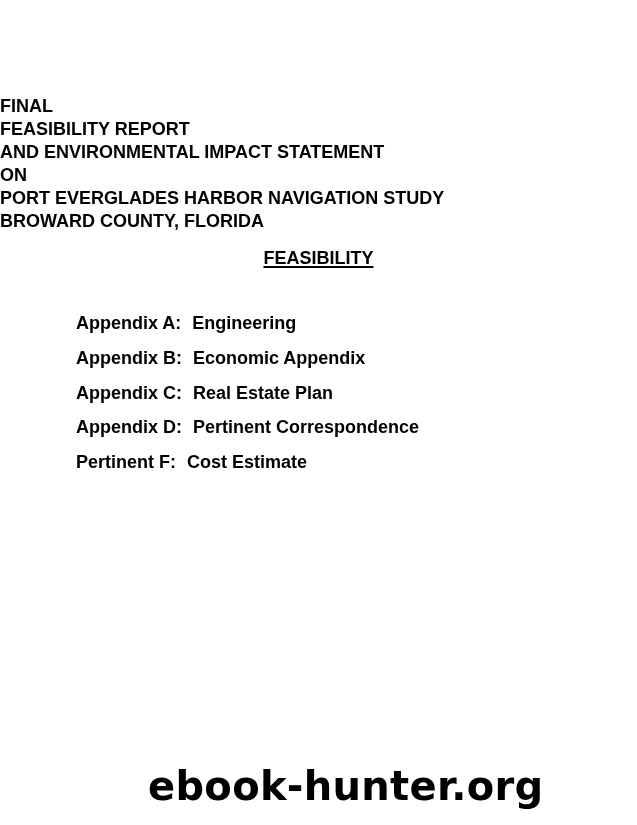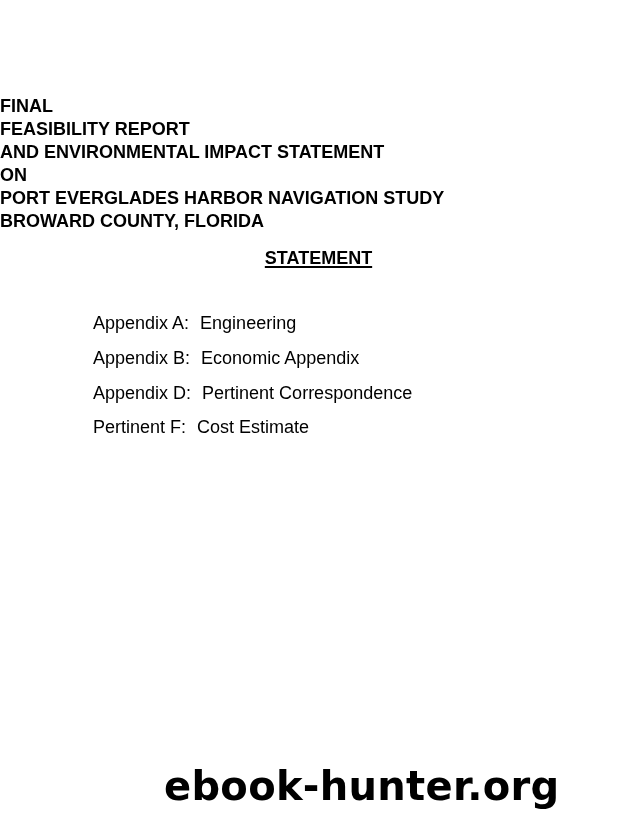--- a/index.html
+++ b/index.html
@@ -45,34 +45,33 @@
     }
     .appendix-list {
       position: absolute;
       left: 76px;
       top: 312px;
       margin: 0;
       padding: 0;
       list-style: none;
     }
     .appendix-item {
-      font-weight: normal;
+      font-weight: bold;
       font-size: 18px;
       line-height: 22px;
       height: 34.8px;
       white-space: pre;
-      margin-left: 17px;
     }
     .appendix-item .sep {
       display: inline-block;
       width: 6px;
     }
     .watermark {
       position: absolute;
-      left: 164px;
+      left: 148px;
       top: 762px;
       font-family: "DejaVu Sans", sans-serif;
       font-weight: bold;
       font-size: 40px;
       line-height: 48px;
       color: #000000;
       white-space: nowrap;
       letter-spacing: 0.3px;
     }
   </style>
@@ -82,23 +81,24 @@
 <div class="title-block">
   <span class="title-line">FINAL</span>
   <span class="title-line">FEASIBILITY REPORT</span>
   <span class="title-line">AND ENVIRONMENTAL IMPACT STATEMENT</span>
   <span class="title-line">ON</span>
   <span class="title-line">PORT EVERGLADES HARBOR NAVIGATION STUDY</span>
   <span class="title-line">BROWARD COUNTY, FLORIDA</span>
 </div>
 
 <div class="appendices-heading">
-  <span>STATEMENT</span>
+  <span>FEASIBILITY</span>
 </div>
 
 <ul class="appendix-list">
   <li class="appendix-item"><span>Appendix A:</span><span class="sep">  </span> <span>Engineering</span></li>
   <li class="appendix-item"><span>Appendix B:</span><span class="sep">  </span> <span>Economic Appendix</span></li>
+  <li class="appendix-item"><span>Appendix C:</span><span class="sep">  </span> <span>Real Estate Plan</span></li>
   <li class="appendix-item"><span>Appendix D:</span><span class="sep">  </span> <span>Pertinent Correspondence</span></li>
   <li class="appendix-item"><span>Pertinent F:</span><span class="sep">  </span> <span>Cost Estimate</span></li>
 </ul>
 
 <div class="watermark">ebook-hunter.org</div>
 
 </body></html>

